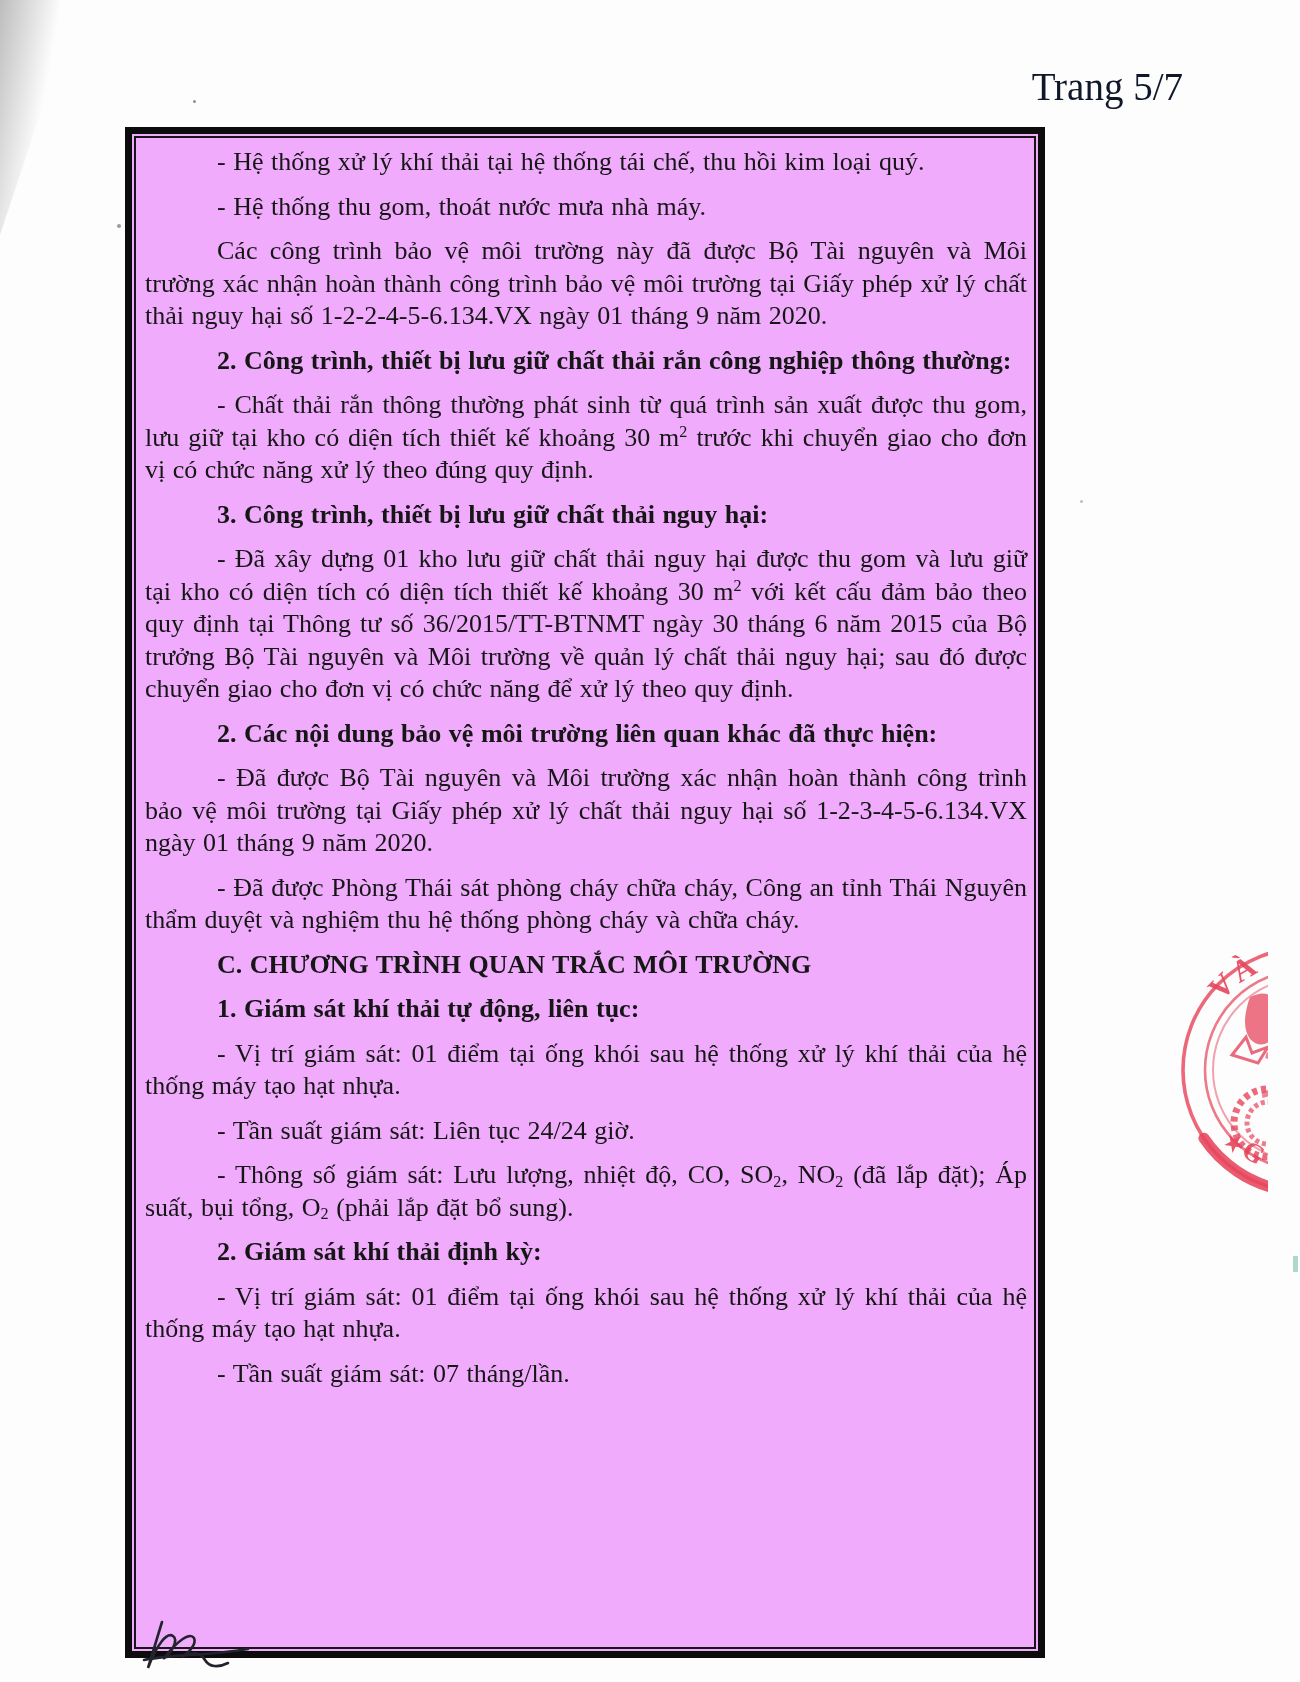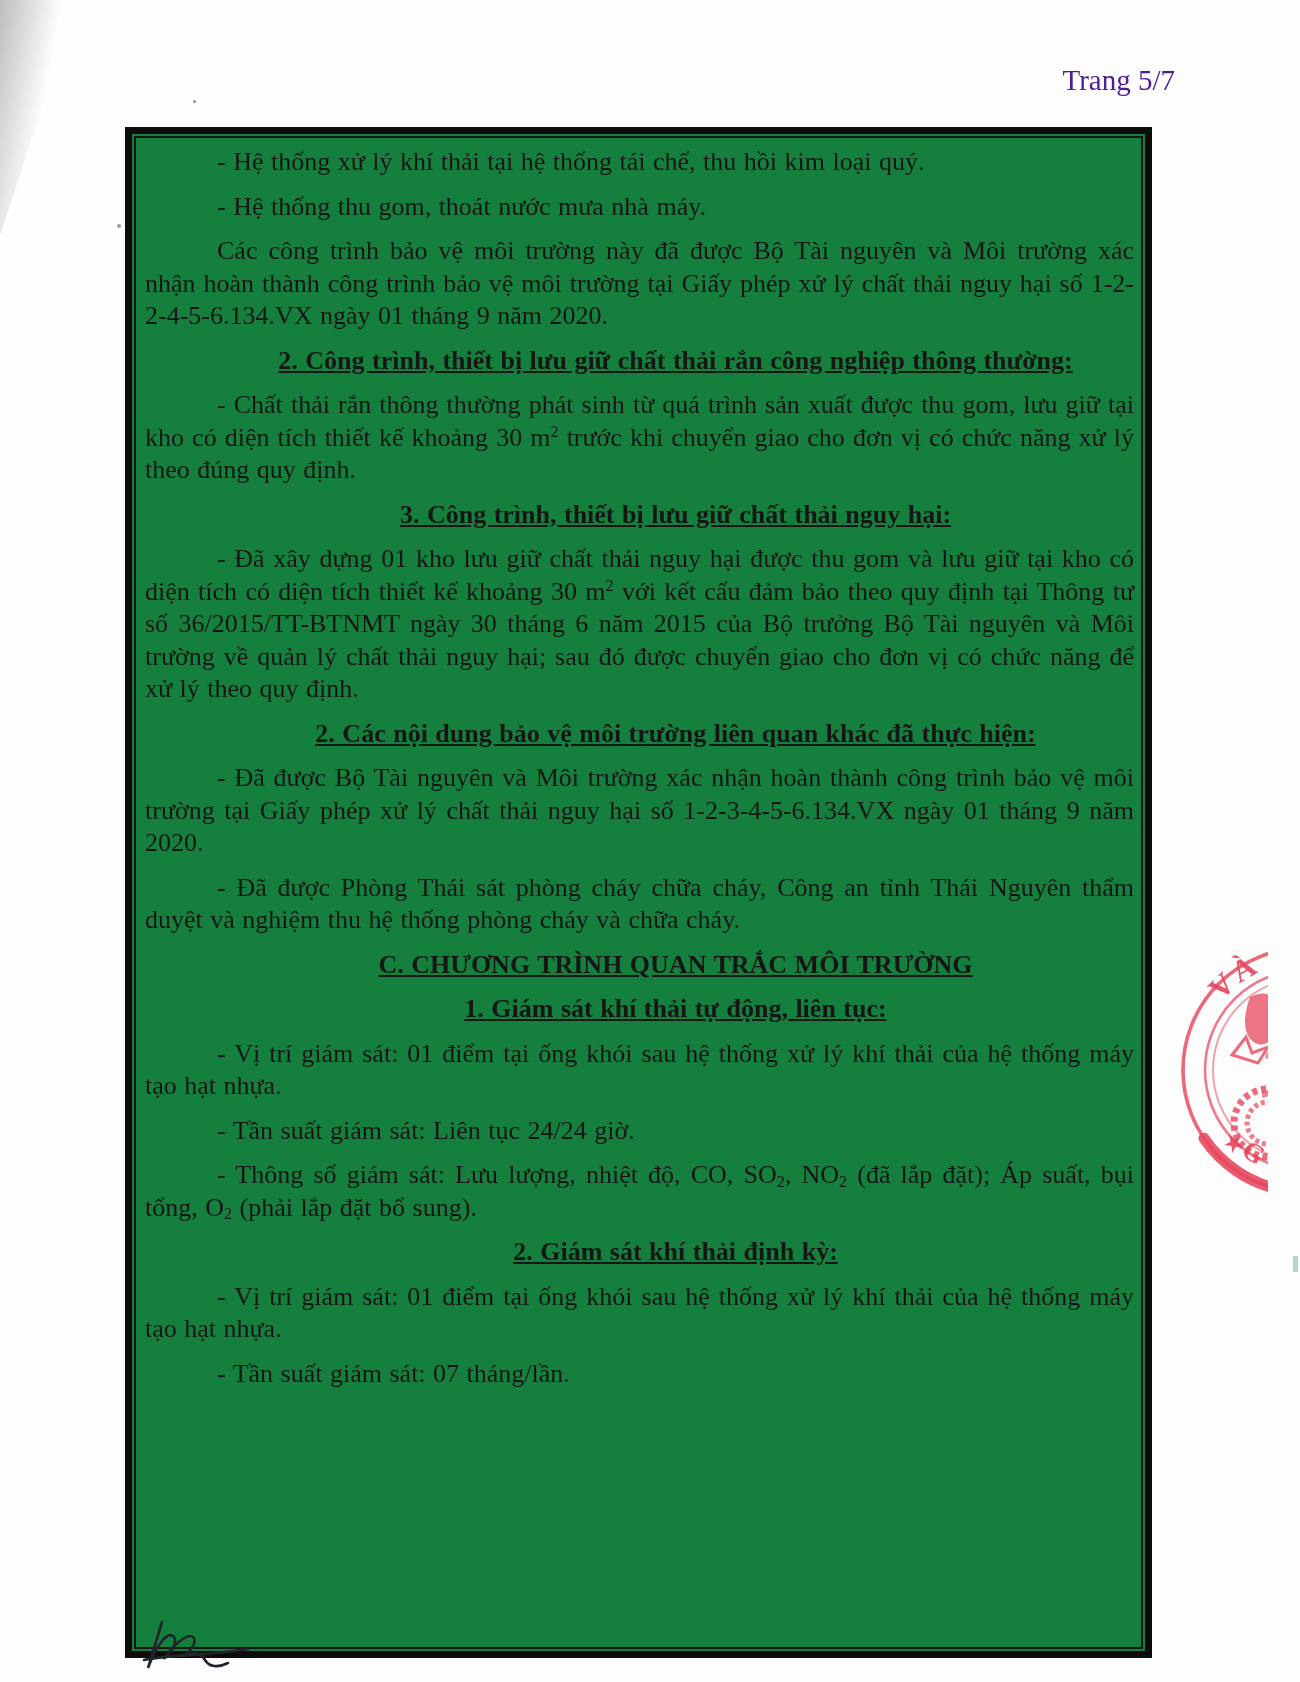--- a/index.html
+++ b/index.html
@@ -11,46 +11,46 @@
     font-family:"Liberation Serif","DejaVu Serif",serif;
     color:#161616;
   }
   .corner-shadow{
     position:absolute;left:0;top:0;width:78px;height:235px;
     background:linear-gradient(100deg,#bdbdbd 0%,rgba(255,255,255,0) 52%);
     clip-path:polygon(0 0,100% 0,0 100%);
     pointer-events:none;
   }
   .page-number{
-    position:absolute;top:64px;right:125px;
-    font-size:29px;color:#4c1d95;
+    position:absolute;top:64px;right:117px;
+    font-size:39px;color:#0f172a;
   }
   .frame{
     position:absolute;left:125px;top:127px;
-    width:1027px;height:1531px;
+    width:920px;height:1531px;
     border:7px solid #0c0c0c;
     box-sizing:border-box;
-    background:#15803d;
+    background:#f0abfc;
   }
   .frame-inner{
     position:absolute;left:2px;top:2px;right:2px;bottom:2px;
     border:2px solid #161616;
     box-sizing:border-box;
     padding:8px 7px 0 9px;
   }
   .doc-body{ text-align:justify; }
   .para{
     margin:12px 0 0 0;
     font-size:26px;
     line-height:32.5px;
     text-indent:72px;
     word-spacing:1px;
   }
   .para:first-child{margin-top:0;}
-  .para.heading{font-weight:bold;text-align:center;text-decoration:underline;}
+  .para.heading{font-weight:bold;text-align:left;}
   .s-sup,.s-sub{font-size:0.62em;position:relative;line-height:0;}
   .s-sup{top:-0.5em;}
   .s-sub{top:0.22em;}
   .stamp-svg{position:absolute;left:1170px;top:935px;pointer-events:none;}
   .sign-svg{position:absolute;left:140px;top:1608px;pointer-events:none;}
   .speck{position:absolute;border-radius:50%;pointer-events:none;}
   .edge-tick{position:absolute;right:2px;top:1256px;width:5px;height:16px;
     background:#93c9bf;opacity:.75;pointer-events:none;}
 </style>
 </head>

